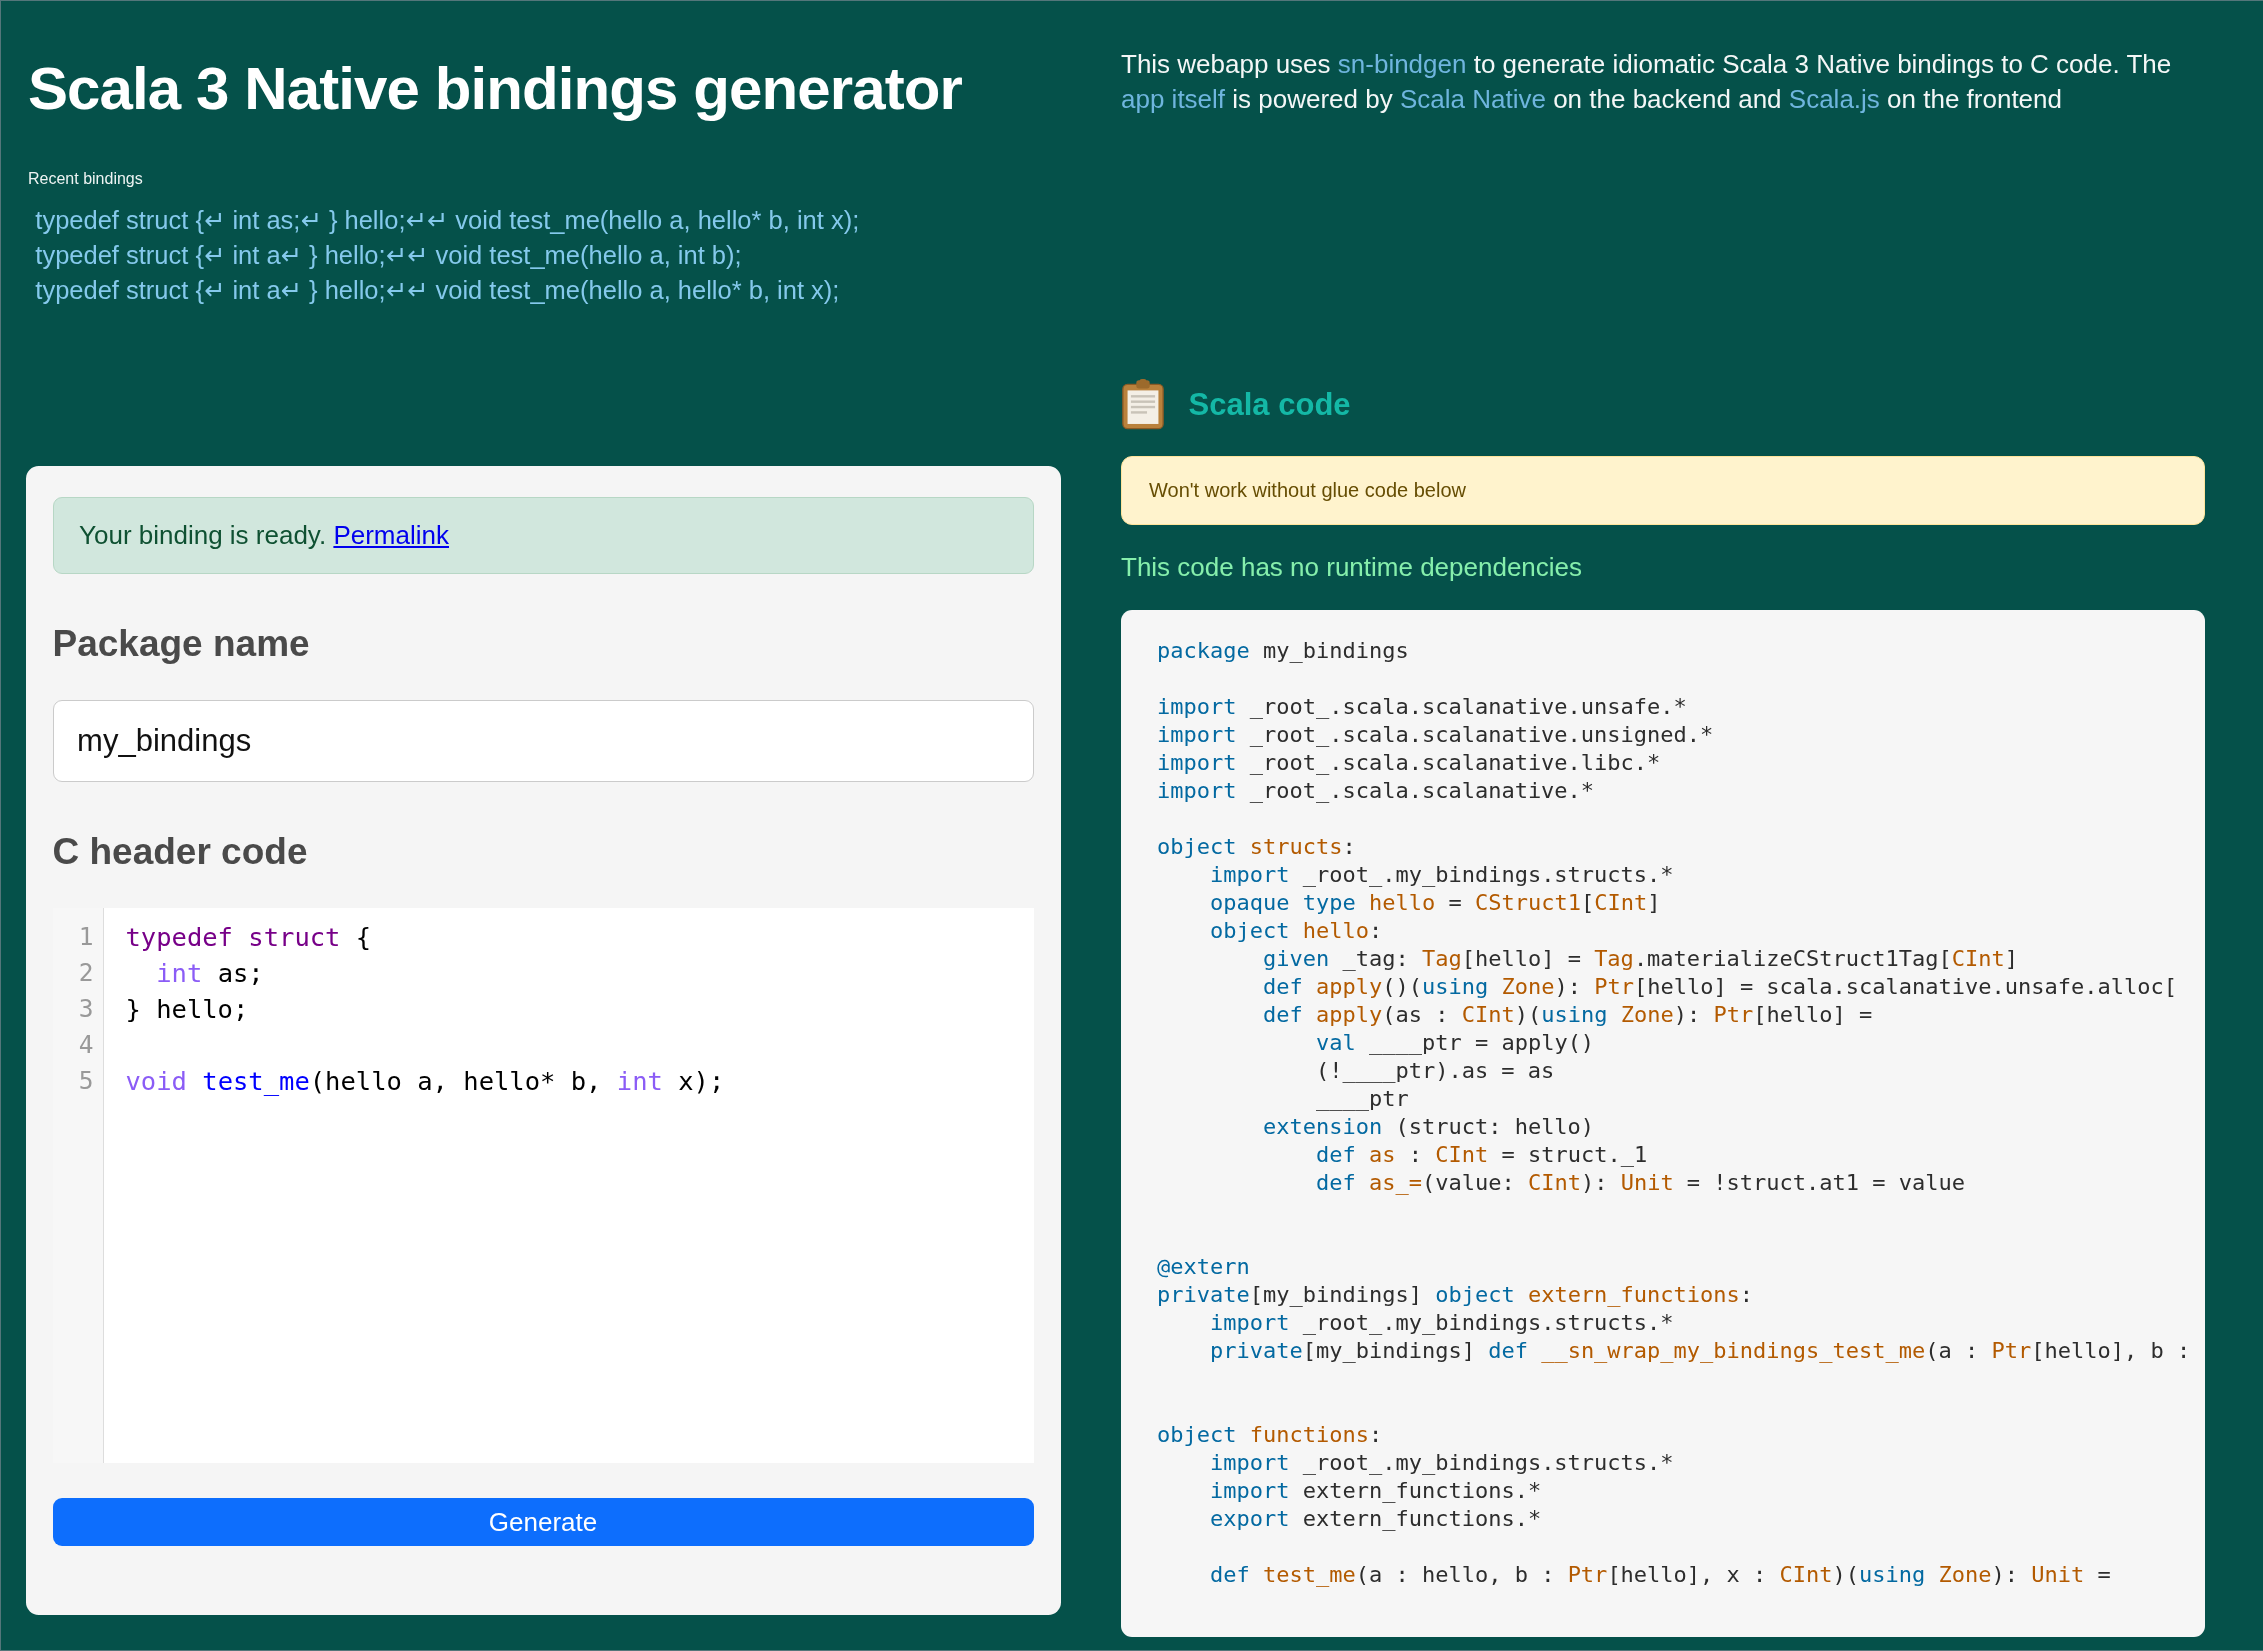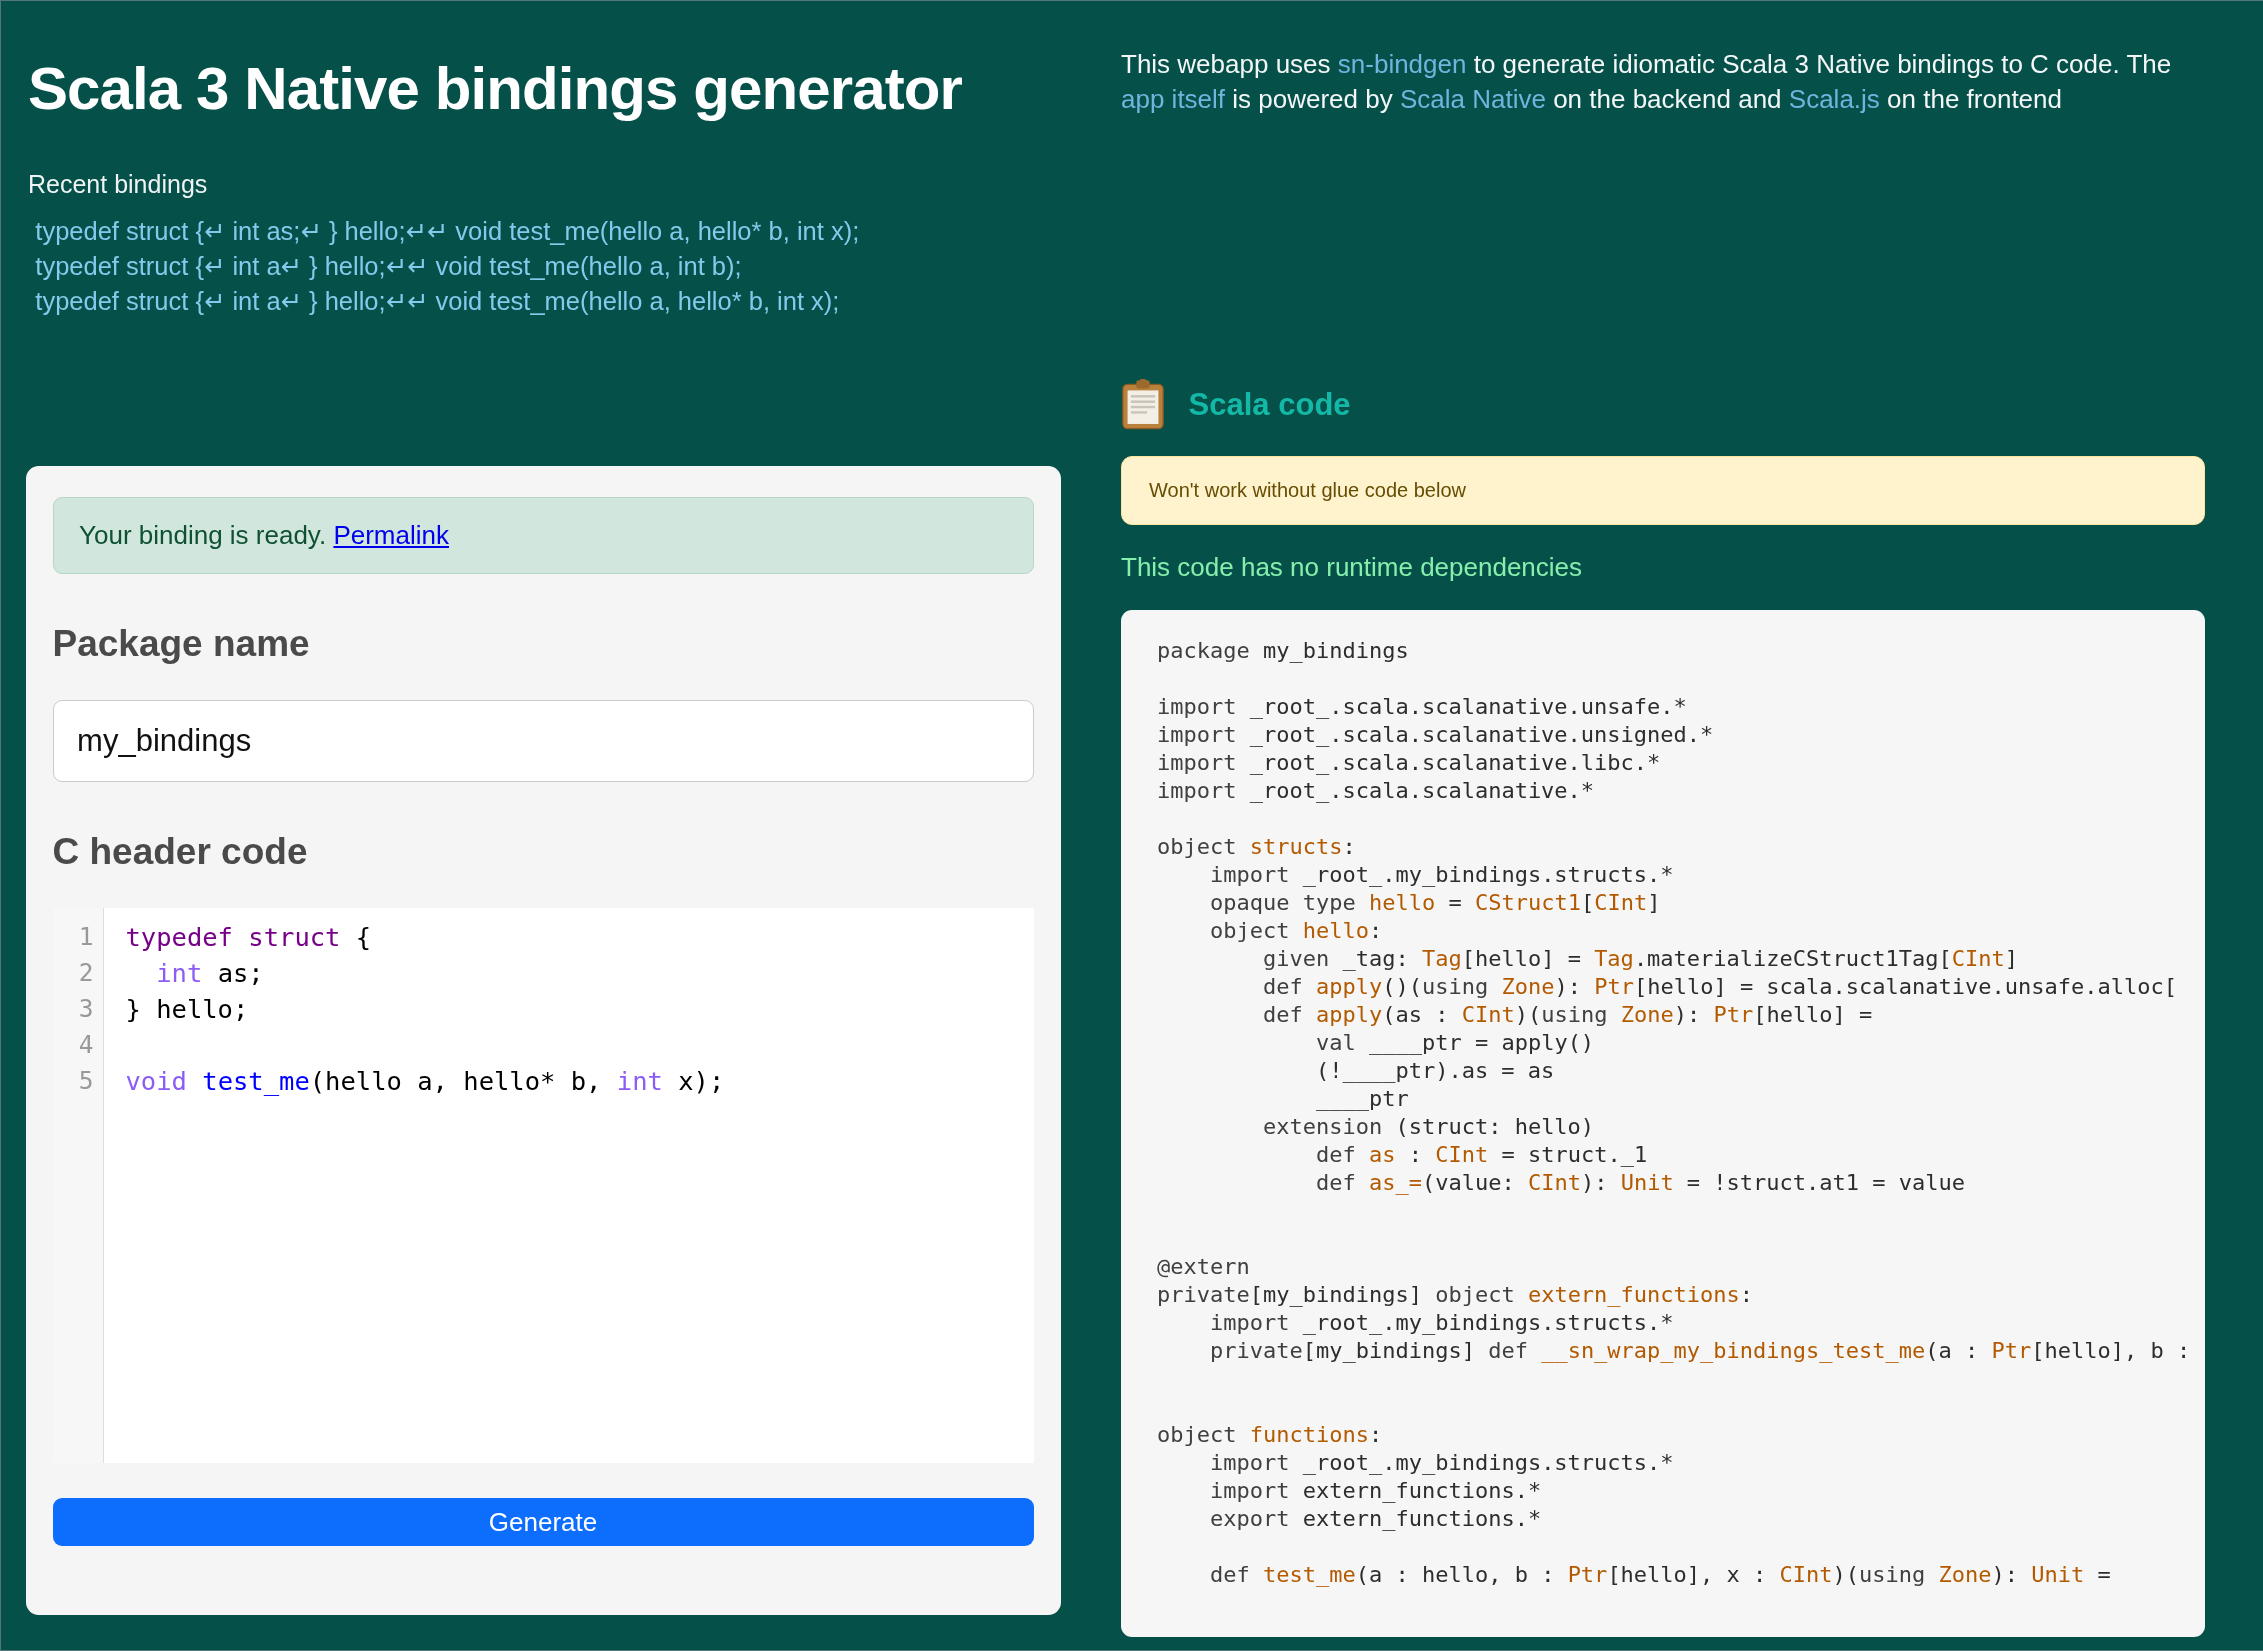--- a/index.html
+++ b/index.html
@@ -11,21 +11,21 @@
   .page{
     position:relative;width:2264px;height:1651px;box-sizing:border-box;
     background:#05514a;border:1.8px solid #54767a;overflow:hidden;
   }
   
   .left-col{position:absolute;left:27px;top:12px;width:1035px;}
   .app-title{
     color:#ffffff;font-size:60px;font-weight:700;line-height:86px;
     margin:33px 0 0;letter-spacing:-0.9px;
   }
-  .recent-label{color:#eef4f3;font-size:25px;margin-top:38px;}
+  .recent-label{color:#eef4f3;font-size:16px;margin-top:38px;}
   .recent-list{margin-top:14.5px;}
   .recent-item{
     color:#85c9ec;font-size:25.5px;line-height:35px;padding-left:7.3px;
     cursor:pointer;white-space:nowrap;overflow:hidden;
   }
   .card{
     position:absolute;left:24.5px;top:465px;width:1035px;height:1149px;
     background:#f5f5f5;border-radius:12.7px;box-sizing:border-box;
     padding:31px 27px;
   }
@@ -71,21 +71,21 @@
     margin-top:25.5px;background:#fff3cd;border:1.8px solid #ffe49b;border-radius:11px;
     padding:22px 27px;color:#664d03;font-size:20px;box-sizing:border-box;
   }
   .deps{color:#86efac;font-size:26px;margin-top:27px;}
   .code-panel{
     margin-top:27px;background:#f6f6f6;border-radius:11px;padding:27px 0 27px 36px;
     font-family:"DejaVu Sans Mono",monospace;font-size:22px;color:#2d2d2d;
     overflow:hidden;height:1027px;box-sizing:border-box;
   }
   .sc-line{height:28px;line-height:28px;white-space:pre;}
-  .kw{color:#404040;}  
+  .kw{color:#0369a1;}  
   .ti{color:#b35a00;}  
   .pl{color:inherit;}
 </style>
 </head>
 <body>
 
 <div class="page">
 
   <div class="left-col">
     <h1 class="app-title">Scala 3 Native bindings generator</h1>

